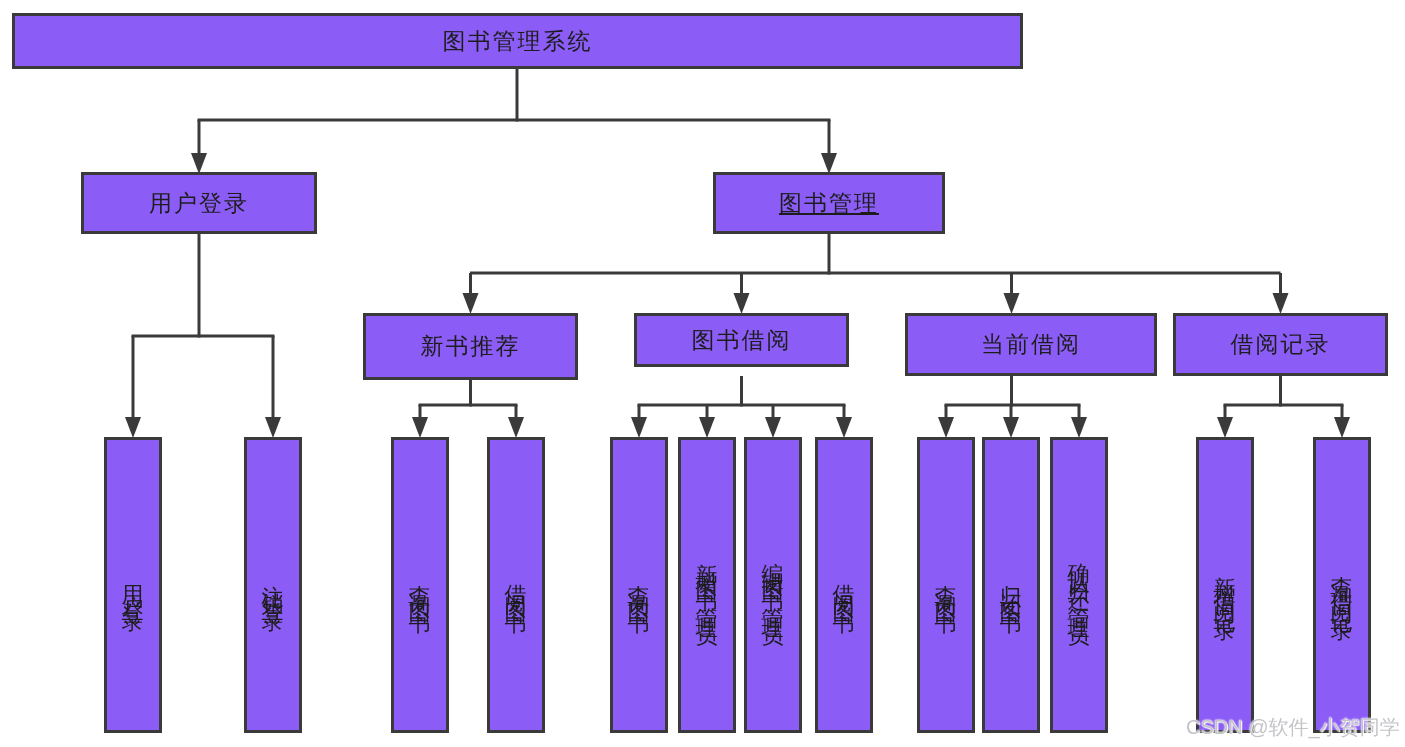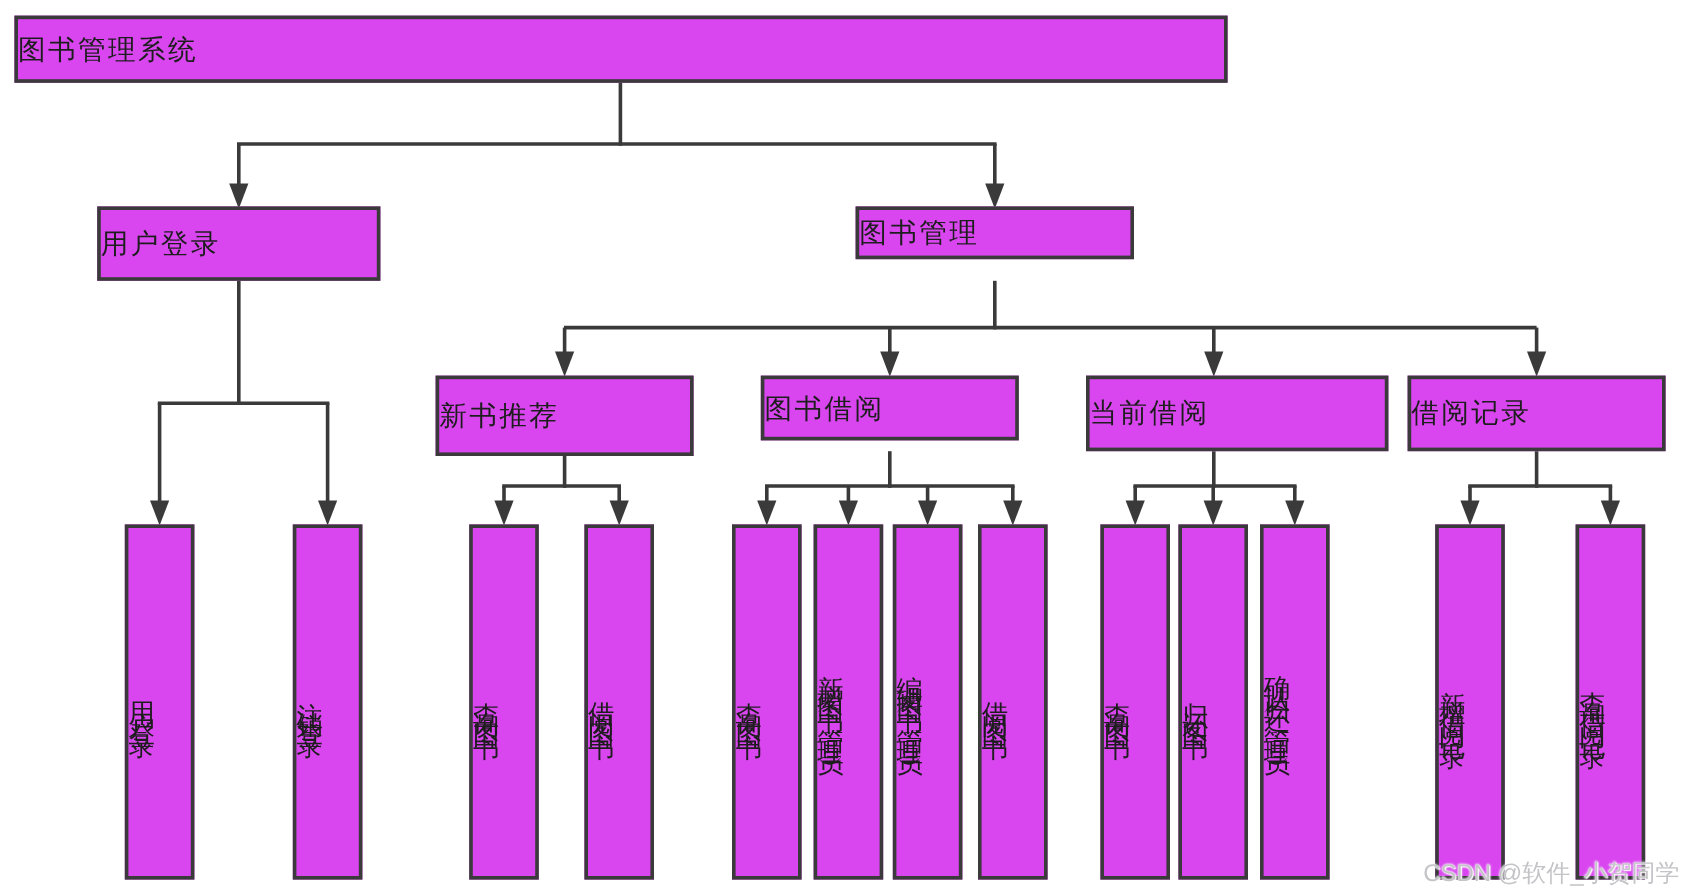--- a/index.html
+++ b/index.html
@@ -28,42 +28,43 @@
     stroke-width: 3;
   }
   #connectors polygon {
     fill: var(--color-line, #3a3a3a);
     stroke: none;
   }
   .node {
     position: absolute;
     box-sizing: border-box;
     border: 3px solid var(--color-line, #3a3a3a);
-    background: #d946ef;
+    background: #8b5cf6;
     display: flex;
     align-items: center;
+    justify-content: center;
   }
   .h-label {
     font-size: 23px;
     letter-spacing: 2px;
     white-space: nowrap;
     line-height: 1;
   }
   .v-label {
     writing-mode: vertical-lr;
     text-orientation: mixed;
     font-size: 22px;
     letter-spacing: 9px;
     line-height: 1.05;
     white-space: nowrap;
   }
   
   .n-root            { left: 12px;   top: 13px;  width: 1011px; height: 56px; }
   .n-user-login      { left: 81px;   top: 172px; width: 236px;  height: 62px; }
-  .n-book-mgmt       { left: 713px;  top: 172px; width: 232px;  height: 44px; }
+  .n-book-mgmt       { left: 713px;  top: 172px; width: 232px;  height: 62px; text-decoration: underline; }
   .n-new-book-rec    { left: 363px;  top: 313px; width: 215px;  height: 67px; }
   .n-book-borrow     { left: 634px;  top: 313px; width: 215px;  height: 54px; }
   .n-current-borrow  { left: 905px;  top: 313px; width: 252px;  height: 63px; }
   .n-borrow-records  { left: 1173px; top: 313px; width: 215px;  height: 63px; }
   .leaf { top: 437px; width: 58px; height: 296px; }
   .n-leaf-0  { left: 104px; }
   .n-leaf-1  { left: 244px; }
   .n-leaf-2  { left: 391px; }
   .n-leaf-3  { left: 487px; }
   .n-leaf-4  { left: 610px; }

